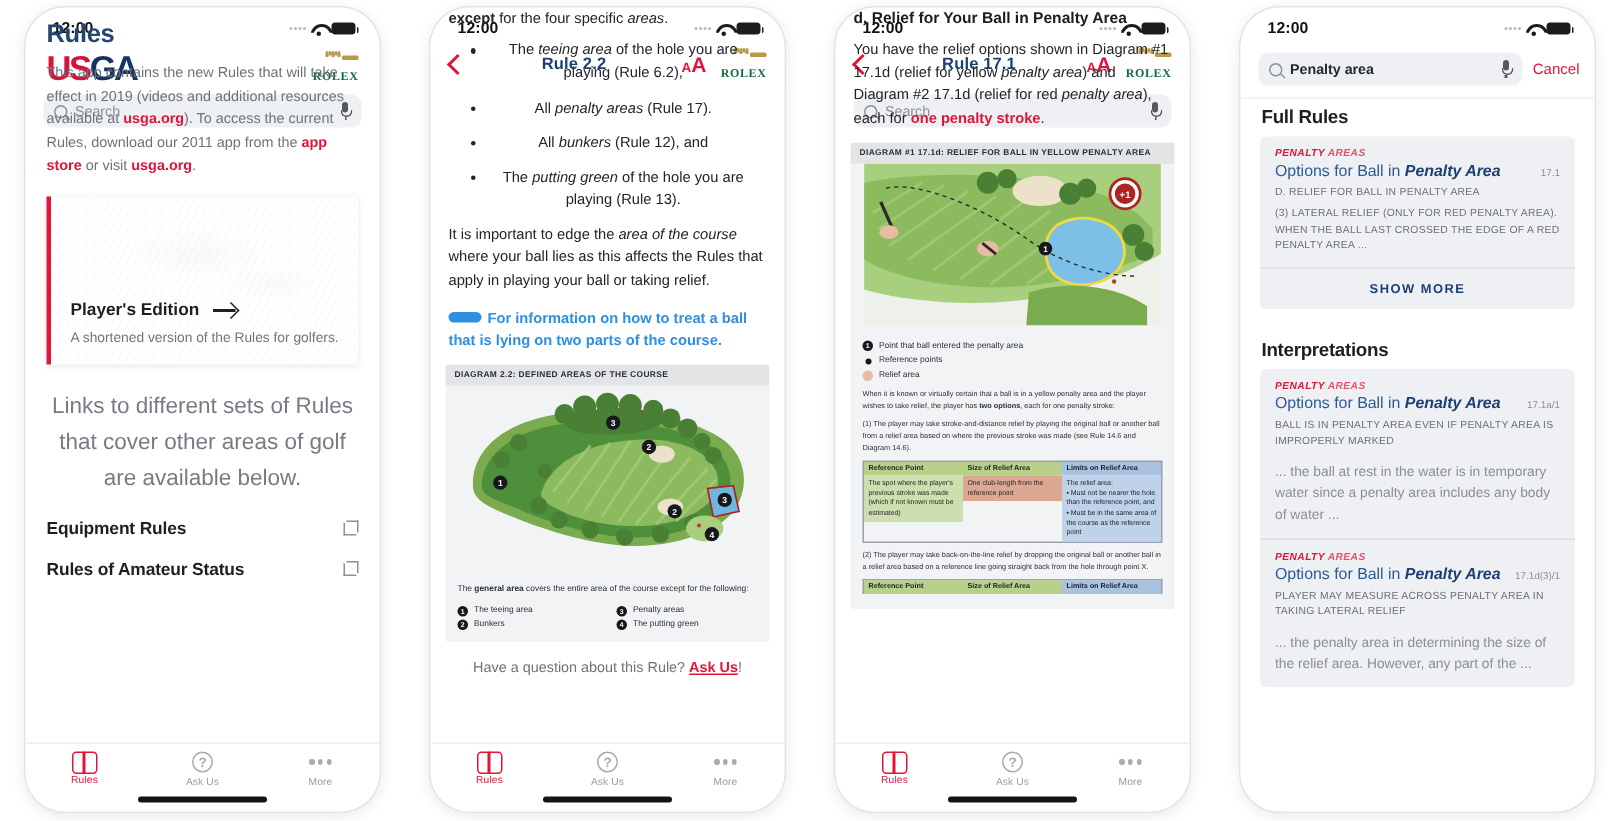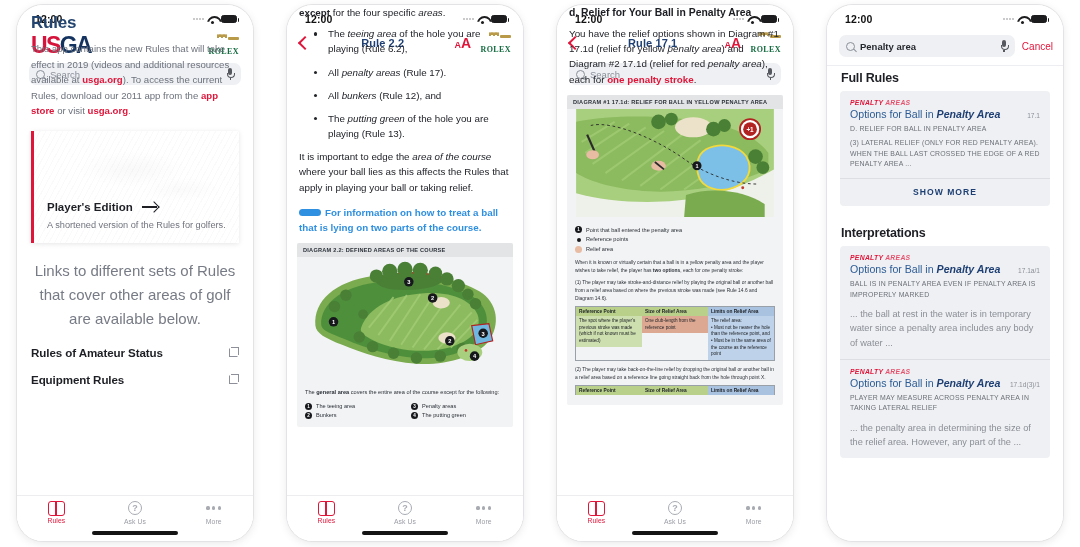--- a/index.html
+++ b/index.html
@@ -221,21 +221,21 @@
     letter-spacing: -1.6px; line-height: 1;
   }
   .usga .u { color: #d6133a; }
   .usga .g { color: #14345f; }
   
   .rule-body { padding: 0 12px; }
   .rb-line { font-size: 9.8px; line-height: 1.55; color: #22242a; }
   .rb-line.cut { color:#22242a; }
   .rb-line b { font-weight: bold; }
   .rb-line i { font-style: italic; }
-  ul.rb-list { list-style: none; margin: 6px 8px 0; padding: 0 0 0 4px; }
+  ul.rb-list { list-style: none; margin: 6px 8px 0; padding: 0 0 0 4px; text-align: center; }
   ul.rb-list li {
     position: relative; padding-left: 17px; font-size: 9.8px; line-height: 1.55;
     color:#22242a; margin-bottom: 8px;
   }
   ul.rb-list li:before {
     content:""; position:absolute; left: 3px; top: 6px;
     width: 3.4px; height: 3.4px; background:#22242a; border-radius:50%;
   }
   .para { font-size: 9.8px; line-height: 1.55; color:#22242a; margin-top: 8px; }
   .blue-note {
@@ -361,25 +361,25 @@
             <div class="pe-title">
               <span>Player's Edition</span>
               <span class="pe-arrow"></span>
             </div>
             <div class="pe-sub">A shortened version of the Rules for golfers.</div>
           </div>
 
           <div class="links-note">Links to different sets of Rules that cover other areas of golf are available below.</div>
 
           <div class="row-link">
+            <span class="rl-label">Equipment Rules</span>
+            <span class="ext-icon"></span>
+          </div>
+          <div class="row-link">
             <span class="rl-label">Rules of Amateur Status</span>
-            <span class="ext-icon"></span>
-          </div>
-          <div class="row-link">
-            <span class="rl-label">Equipment Rules</span>
             <span class="ext-icon"></span>
           </div>
         </div>
 
         <div class="tabbar">
           <div class="tab active">
             <div class="book-icon"></div>
             <div class="tl">Rules</div>
           </div>
           <div class="tab">
@@ -542,20 +542,23 @@
                   <div class="rowx">
                       <span class="badge-n">4</span>
                       <span>The putting green</span>
                     </div>
                 </div>
               </div>
               <div style="height:6px"></div>
             </div>
           </div>
 
+          <div class="ask-line">
+            <span>Have a question about this Rule? </span><a href="#">Ask Us</a><span>!</span>
+          </div>
         </div>
 
         <div class="tabbar">
           <div class="tab active">
             <div class="book-icon"></div>
             <div class="tl">Rules</div>
           </div>
           <div class="tab">
             <div class="q-icon">?</div>
             <div class="tl">Ask Us</div>

